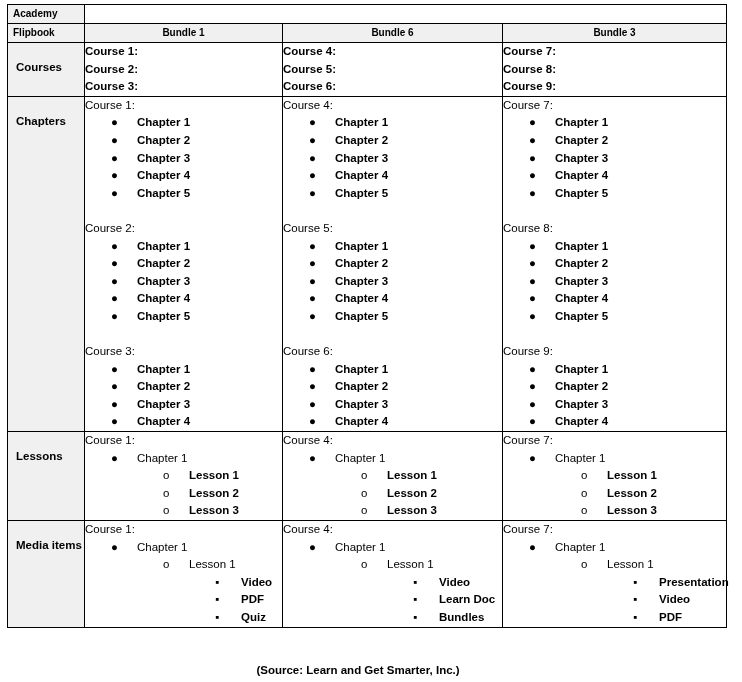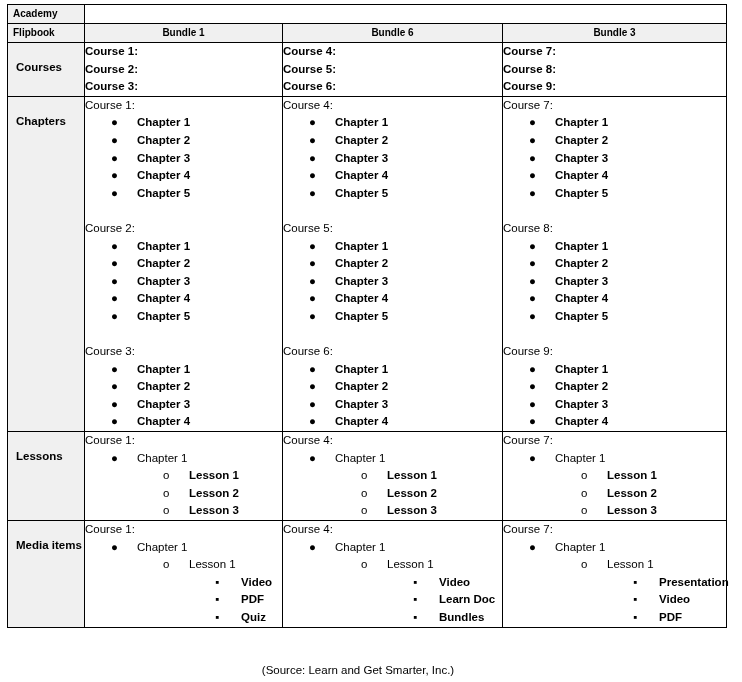--- a/index.html
+++ b/index.html
@@ -139,21 +139,21 @@
 
   
   .source {
     position: absolute;
     left: 0;
     top: 662px;
     width: 716px;
     text-align: center;
     font-size: 11.5px;
     line-height: 16px;
-    font-weight: normal;
+    font-weight: bold;
   }
 </style>
 </head>
 <body>
 
 <div class="page">
 
   <table class="matrix">
     <colgroup>
       <col class="c-label">

